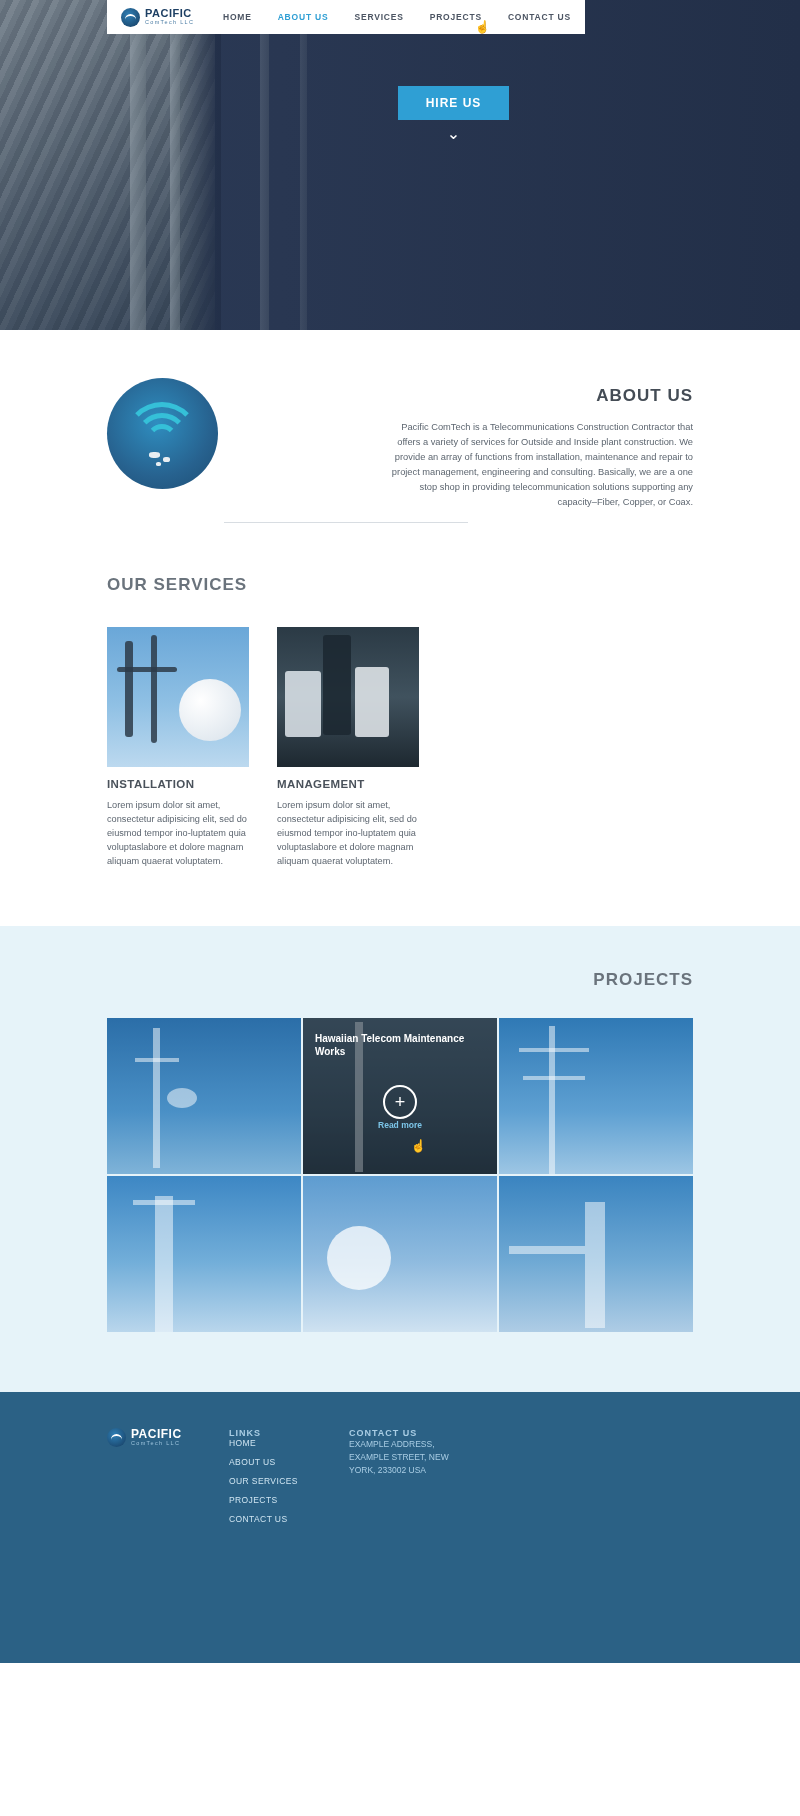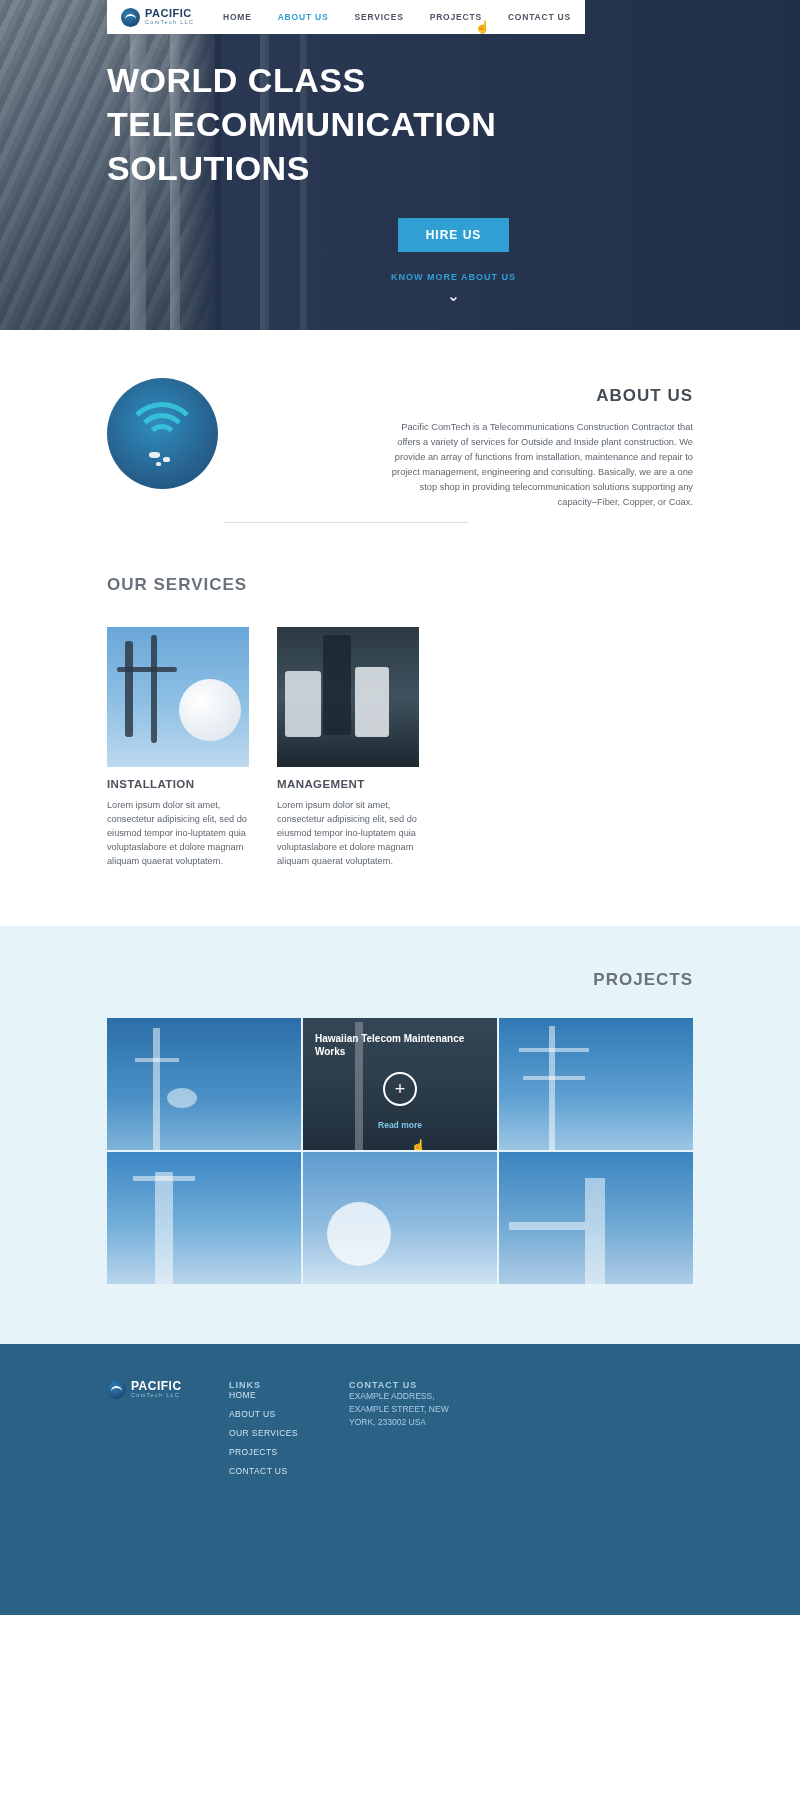--- a/index.html
+++ b/index.html
@@ -121,21 +121,21 @@
   .dish { position:absolute; width:62px;height:62px;border-radius:50%;
           background:radial-gradient(circle at 35% 35%,#ffffff,#d7e1ea); right:8px;bottom:26px; }
   .svc-name { margin-top: 10px; font-size: 11.5px; font-weight: bold; color: #4a525b; letter-spacing: .4px; line-height: 14px;}
   .svc-text { margin-top: 7px; font-size: 9.2px; line-height: 14px; color: #5d6670; }
   .svc.three .svc-img { height: 128px; }
 
   
   .projects { margin-top: 58px; background: #e6f3f9; padding: 44px 107px 60px; }
   .proj-title { text-align: right; font-size: 17px; font-weight: bold; color: #6a737c; letter-spacing: 1px; }
   .proj-grid { margin-top: 28px; display: grid; grid-template-columns: repeat(3, 1fr); gap: 2px; }
-  .cell { position: relative; height: 132px; overflow: hidden; }
+  .cell { position: relative; height: 156px; overflow: hidden; }
   .c1 { background: linear-gradient(180deg,#2b6ea8 0%,#4a90c6 60%,#7fb3d8 100%); }
   .c2 { background: linear-gradient(180deg,#4d6170 0%,#3a4b58 60%,#2a3741 100%); }
   .c3 { background: linear-gradient(180deg,#2f79b5 0%,#5ea0d2 60%,#9dc6e4 100%); }
   .c4 { background: linear-gradient(180deg,#3d87c4 0%,#72aed9 55%,#b9d6ec 100%); }
   .c5 { background: linear-gradient(180deg,#5e9cd0 0%,#8fbbdf 55%,#cfe2f1 100%); }
   .c6 { background: linear-gradient(180deg,#3a84c0 0%,#6fa9d4 55%,#aecce5 100%); }
   .tower { position:absolute; background: rgba(255,255,255,.5); }
   .overlay { position:absolute; inset:0; background: rgba(20,35,50,.42); }
   .ov-title { position:absolute; left:12px; top:14px; color:#fff; font-size:10px; font-weight:bold; line-height:13px; }
   .plus {
@@ -186,23 +186,21 @@
         <a class="nav-link" href="#">HOME</a>
         <a class="nav-link active" href="#">ABOUT US</a>
         <a class="nav-link" href="#">SERVICES</a>
         <a class="nav-link" href="#">PROJECTS</a>
         <a class="nav-link" href="#">CONTACT US</a>
       </div>
       <span class="cursor-hand" style="left:368px; top:17px;"></span>
     </nav>
 
     <div class="hero-inner">
-      <h1 class="hero-title">WORLD CLASS TELECOMMUNICATION SOLUTIONS</h1>
       <button class="hire-btn">HIRE US</button>
-      <a class="know-more" href="#">KNOW MORE ABOUT US</a>
       <span class="chev">⌄</span>
     </div>
   </section>
 
   <section class="about">
     <div class="about-logo">
       <span class="wave w1"></span>
         <span class="wave w2"></span>
         <span class="wave w3"></span>
       <span class="isl i1"></span>

